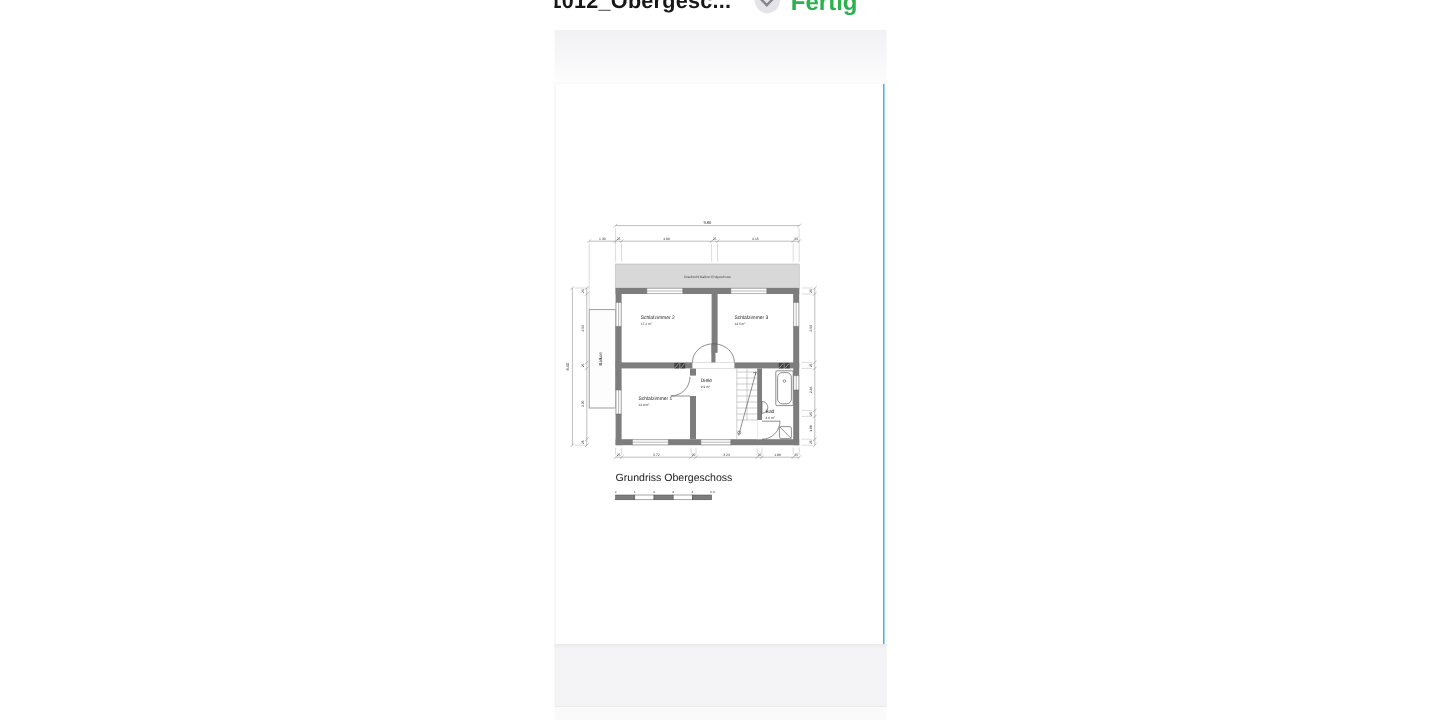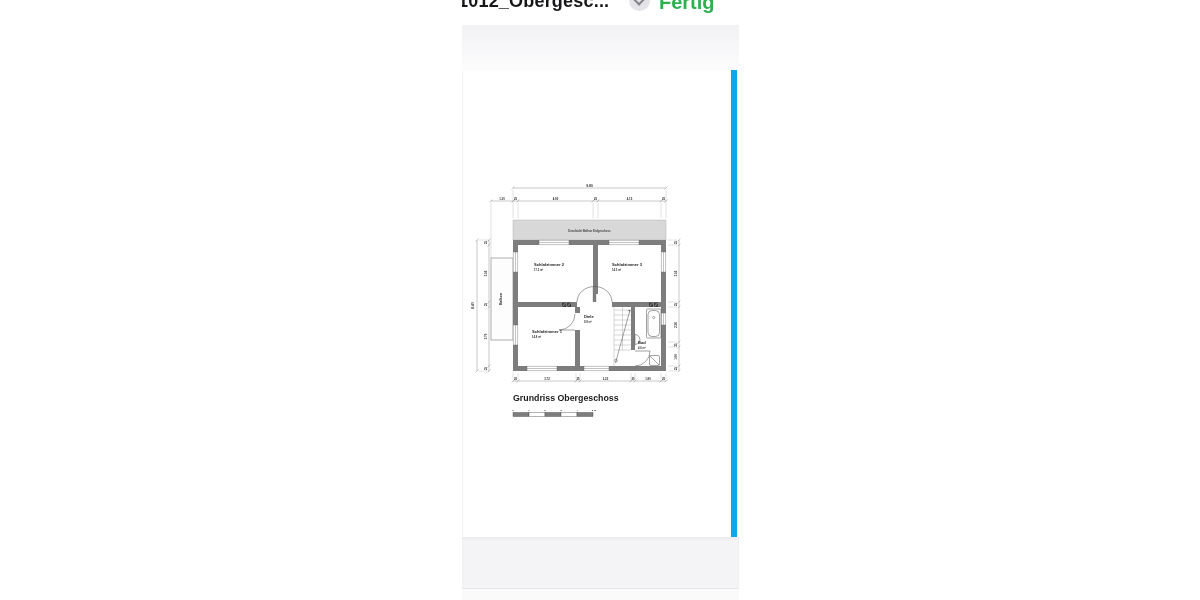--- a/index.html
+++ b/index.html
@@ -13,22 +13,22 @@
             border-radius:50%; background:#e4e4e8; cursor:pointer; }
   .chevron-btn .chev { position:absolute; left:6px; top:6px; width:8px; height:8px;
             border-left:2px solid #85858b; border-bottom:2px solid #85858b;
             transform:rotate(-45deg); }
   .done-btn { position:absolute; top:-9px; left:197px; font-size:20px; font-weight:700;
             color:#2CB14E; background:none; border:none; cursor:pointer;
             font-family:"Liberation Sans", sans-serif; }
   .strip { position:absolute; top:25px; left:0; width:277px; height:45px;
             background:linear-gradient(180deg,#f2f2f4 0%,#f8f8fa 60%,#fdfdfd 100%); }
   .page { position:absolute; top:70px; left:0; width:275px; height:467px; background:#fff;
-            border-right:6px solid #0ea5e9; border-left:1px solid #f2f2f3;
-            box-shadow:0 2px 4px rgba(0,0,0,0.10);font-weight:bold; }
+            border-right:1px solid #0ea5e9; border-left:1px solid #f2f2f3;
+            box-shadow:0 2px 4px rgba(0,0,0,0.10); }
   .bottom-gap { position:absolute; top:537px; left:0; width:277px; height:51px;
             background:#f4f4f6; box-shadow:inset 0 2px 3px rgba(0,0,0,0.04); }
   .next-page { position:absolute; top:588px; left:0; width:277px; height:12px;
             background:#fafafb; border-top:1px solid #e8e8ea; }
   svg { display:block; }
   .wall { fill:#7d7d7d; }
   .band { fill:#d8d8d8; stroke:#a8a8a8; stroke-width:0.4; }
   .thin { stroke:#555; stroke-width:0.55; fill:none; }
   .tread { stroke:#999; stroke-width:0.4; fill:none; }
   .dimline { stroke:#777; stroke-width:0.4; fill:none; }

